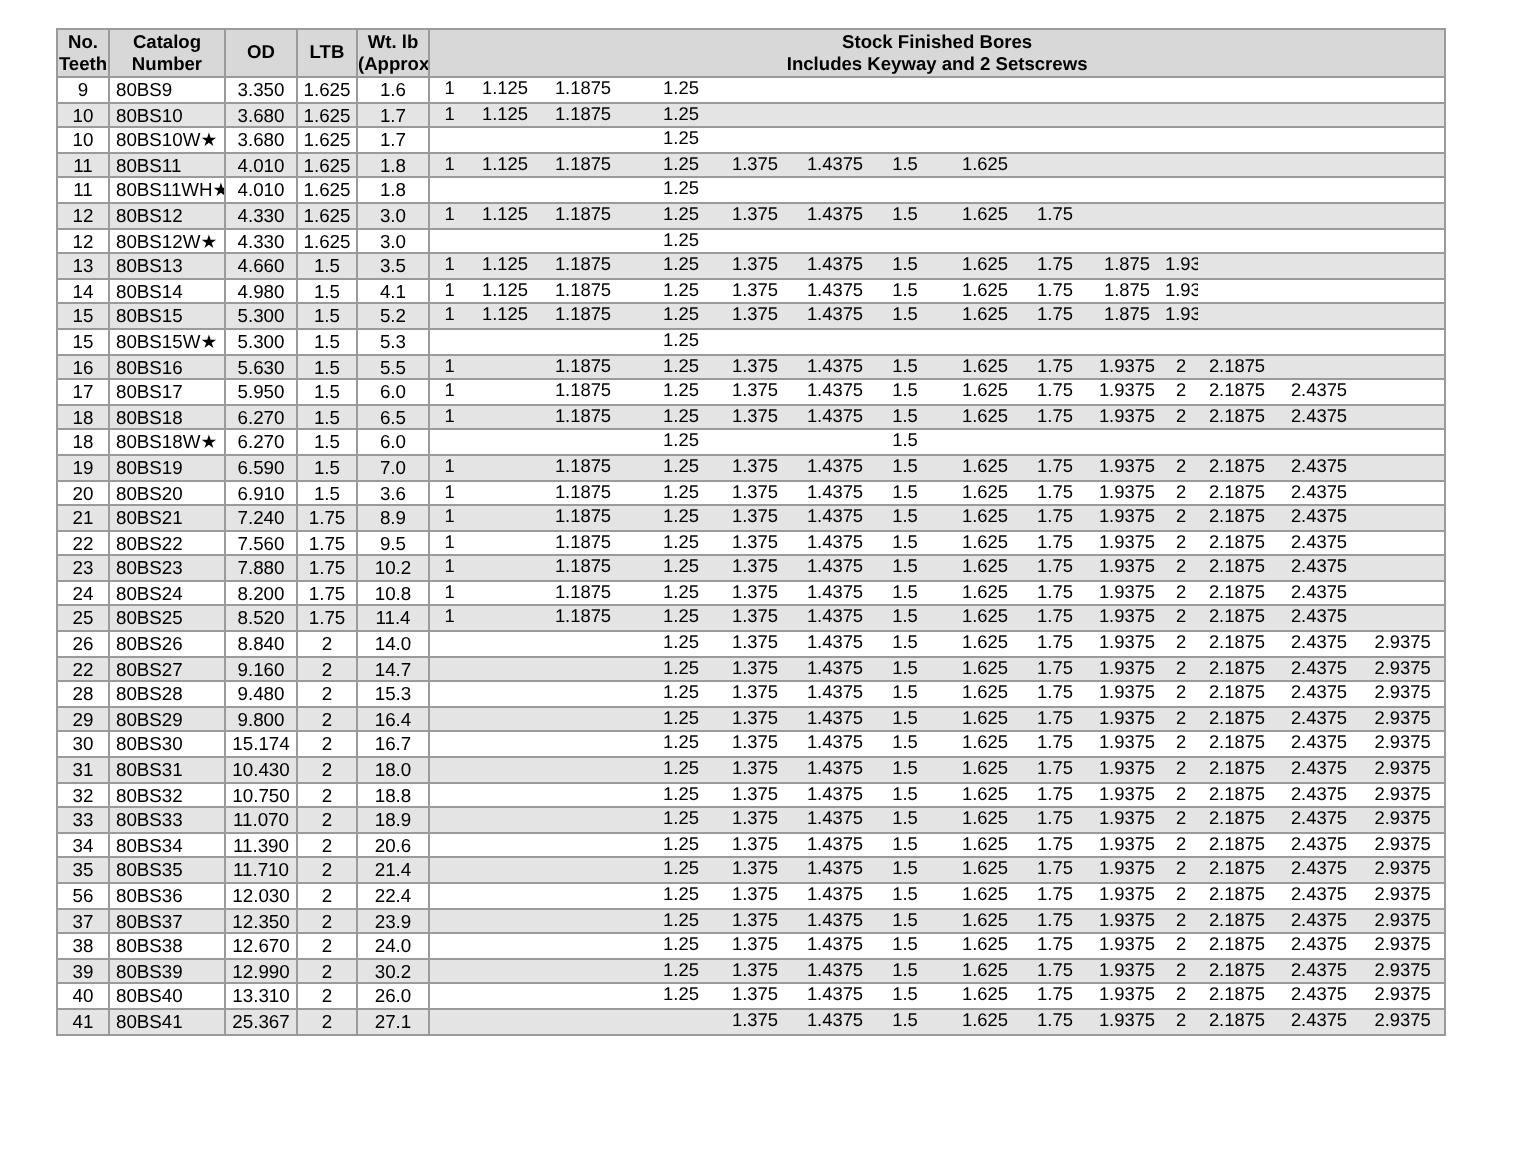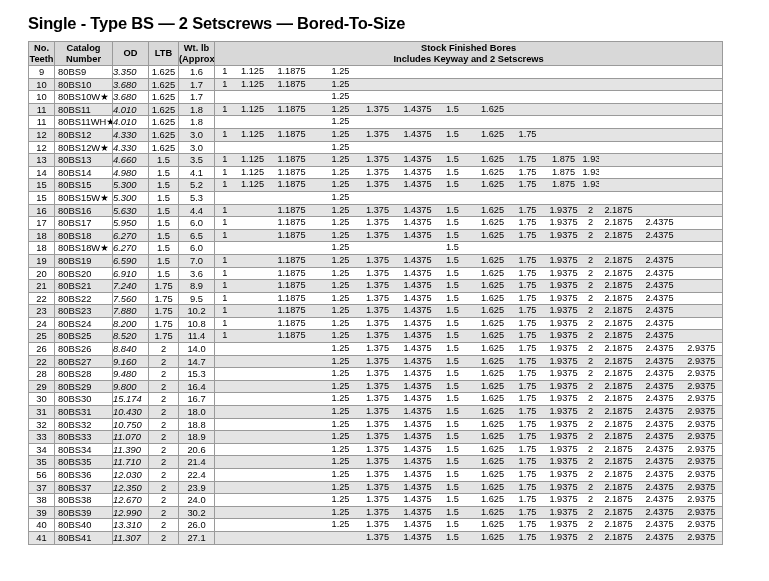--- a/index.html
+++ b/index.html
@@ -46,34 +46,33 @@
     padding:1px 0;
   }
   .hd-no{width:26px;}
   .hd-cat{width:58px;}
   .hd-od{width:36px;}
   .hd-ltb{width:30px;}
   .hd-wt{width:36px;}
   .bore{width:auto;}
   td.c-no{text-align:center;}
   td.c-cat{text-align:left;padding-left:3px;}
-  td.c-od{text-align:left;font-style:italic;}
+  td.c-od{text-align:center;}
   td.c-ltb{text-align:center;}
   td.c-wt{text-align:center;}
   td.b{text-align:center;font-size:9.2px;}
   tbody tr.alt td{background:#e4e4e4;}
   tbody tr td{background:#ffffff;}
   tbody tr.alt td.c-no,tbody tr.alt td.c-cat,tbody tr.alt td.c-od,tbody tr.alt td.c-ltb,tbody tr.alt td.c-wt{background:#e4e4e4;}
 </style>
 </head>
 <body>
 
 <div id="page">
 
-  <h1 id="title">Single - Type BS — 2 Setscrews — Bored-To-Size</h1>
 
   <table>
     <colgroup>
       <col style="width:26px">
       <col style="width:58px">
       <col style="width:36px">
       <col style="width:30px">
       <col style="width:36px">
       <col style="width:20px">
       <col style="width:36px">
@@ -366,21 +365,21 @@
           <td class="b" style="border-left: none; border-right: none;"></td>
           <td class="b" style="border-left: none; border-right: none;"></td>
           <td class="b" style="border-left: none; border-right: none;"></td>
           <td class="b" style="border-left: none; border-right: 0.6px solid rgb(154, 154, 154);"></td>
         </tr>
         <tr class="alt">
           <td class="c-no">16</td>
           <td class="c-cat">80BS16</td>
           <td class="c-od">5.630</td>
           <td class="c-ltb">1.5</td>
-          <td class="c-wt">4.4</td>
+          <td class="c-wt">5.5</td>
           <td class="b" style="border-left: 0.6px solid rgb(154, 154, 154); border-right: none;">1</td>
           <td class="b" style="border-left: none; border-right: none;"></td>
           <td class="b" style="border-left: none; border-right: none;">1.1875</td>
           <td class="b" style="border-left: none; border-right: none;"></td>
           <td class="b" style="border-left: none; border-right: none;">1.25</td>
           <td class="b" style="border-left: none; border-right: none;">1.375</td>
           <td class="b" style="border-left: none; border-right: none;">1.4375</td>
           <td class="b" style="border-left: none; border-right: none;">1.5</td>
           <td class="b" style="border-left: none; border-right: none;"></td>
           <td class="b" style="border-left: none; border-right: none;">1.625</td>
@@ -962,21 +961,21 @@
           <td class="b" style="border-left: none; border-right: none;">1.75</td>
           <td class="b" style="border-left: none; border-right: none;">1.9375</td>
           <td class="b" style="border-left: none; border-right: none;">2</td>
           <td class="b" style="border-left: none; border-right: none;">2.1875</td>
           <td class="b" style="border-left: none; border-right: none;">2.4375</td>
           <td class="b" style="border-left: none; border-right: 0.6px solid rgb(154, 154, 154);">2.9375</td>
         </tr>
         <tr class="alt">
           <td class="c-no">41</td>
           <td class="c-cat">80BS41</td>
-          <td class="c-od">11.307</td>
+          <td class="c-od">25.367</td>
           <td class="c-ltb">2</td>
           <td class="c-wt">27.1</td>
           <td class="b" style="border-left: 0.6px solid rgb(154, 154, 154); border-right: none;"></td>
           <td class="b" style="border-left: none; border-right: none;"></td>
           <td class="b" style="border-left: none; border-right: none;"></td>
           <td class="b" style="border-left: none; border-right: none;"></td>
           <td class="b" style="border-left: none; border-right: none;"></td>
           <td class="b" style="border-left: none; border-right: none;">1.375</td>
           <td class="b" style="border-left: none; border-right: none;">1.4375</td>
           <td class="b" style="border-left: none; border-right: none;">1.5</td>

